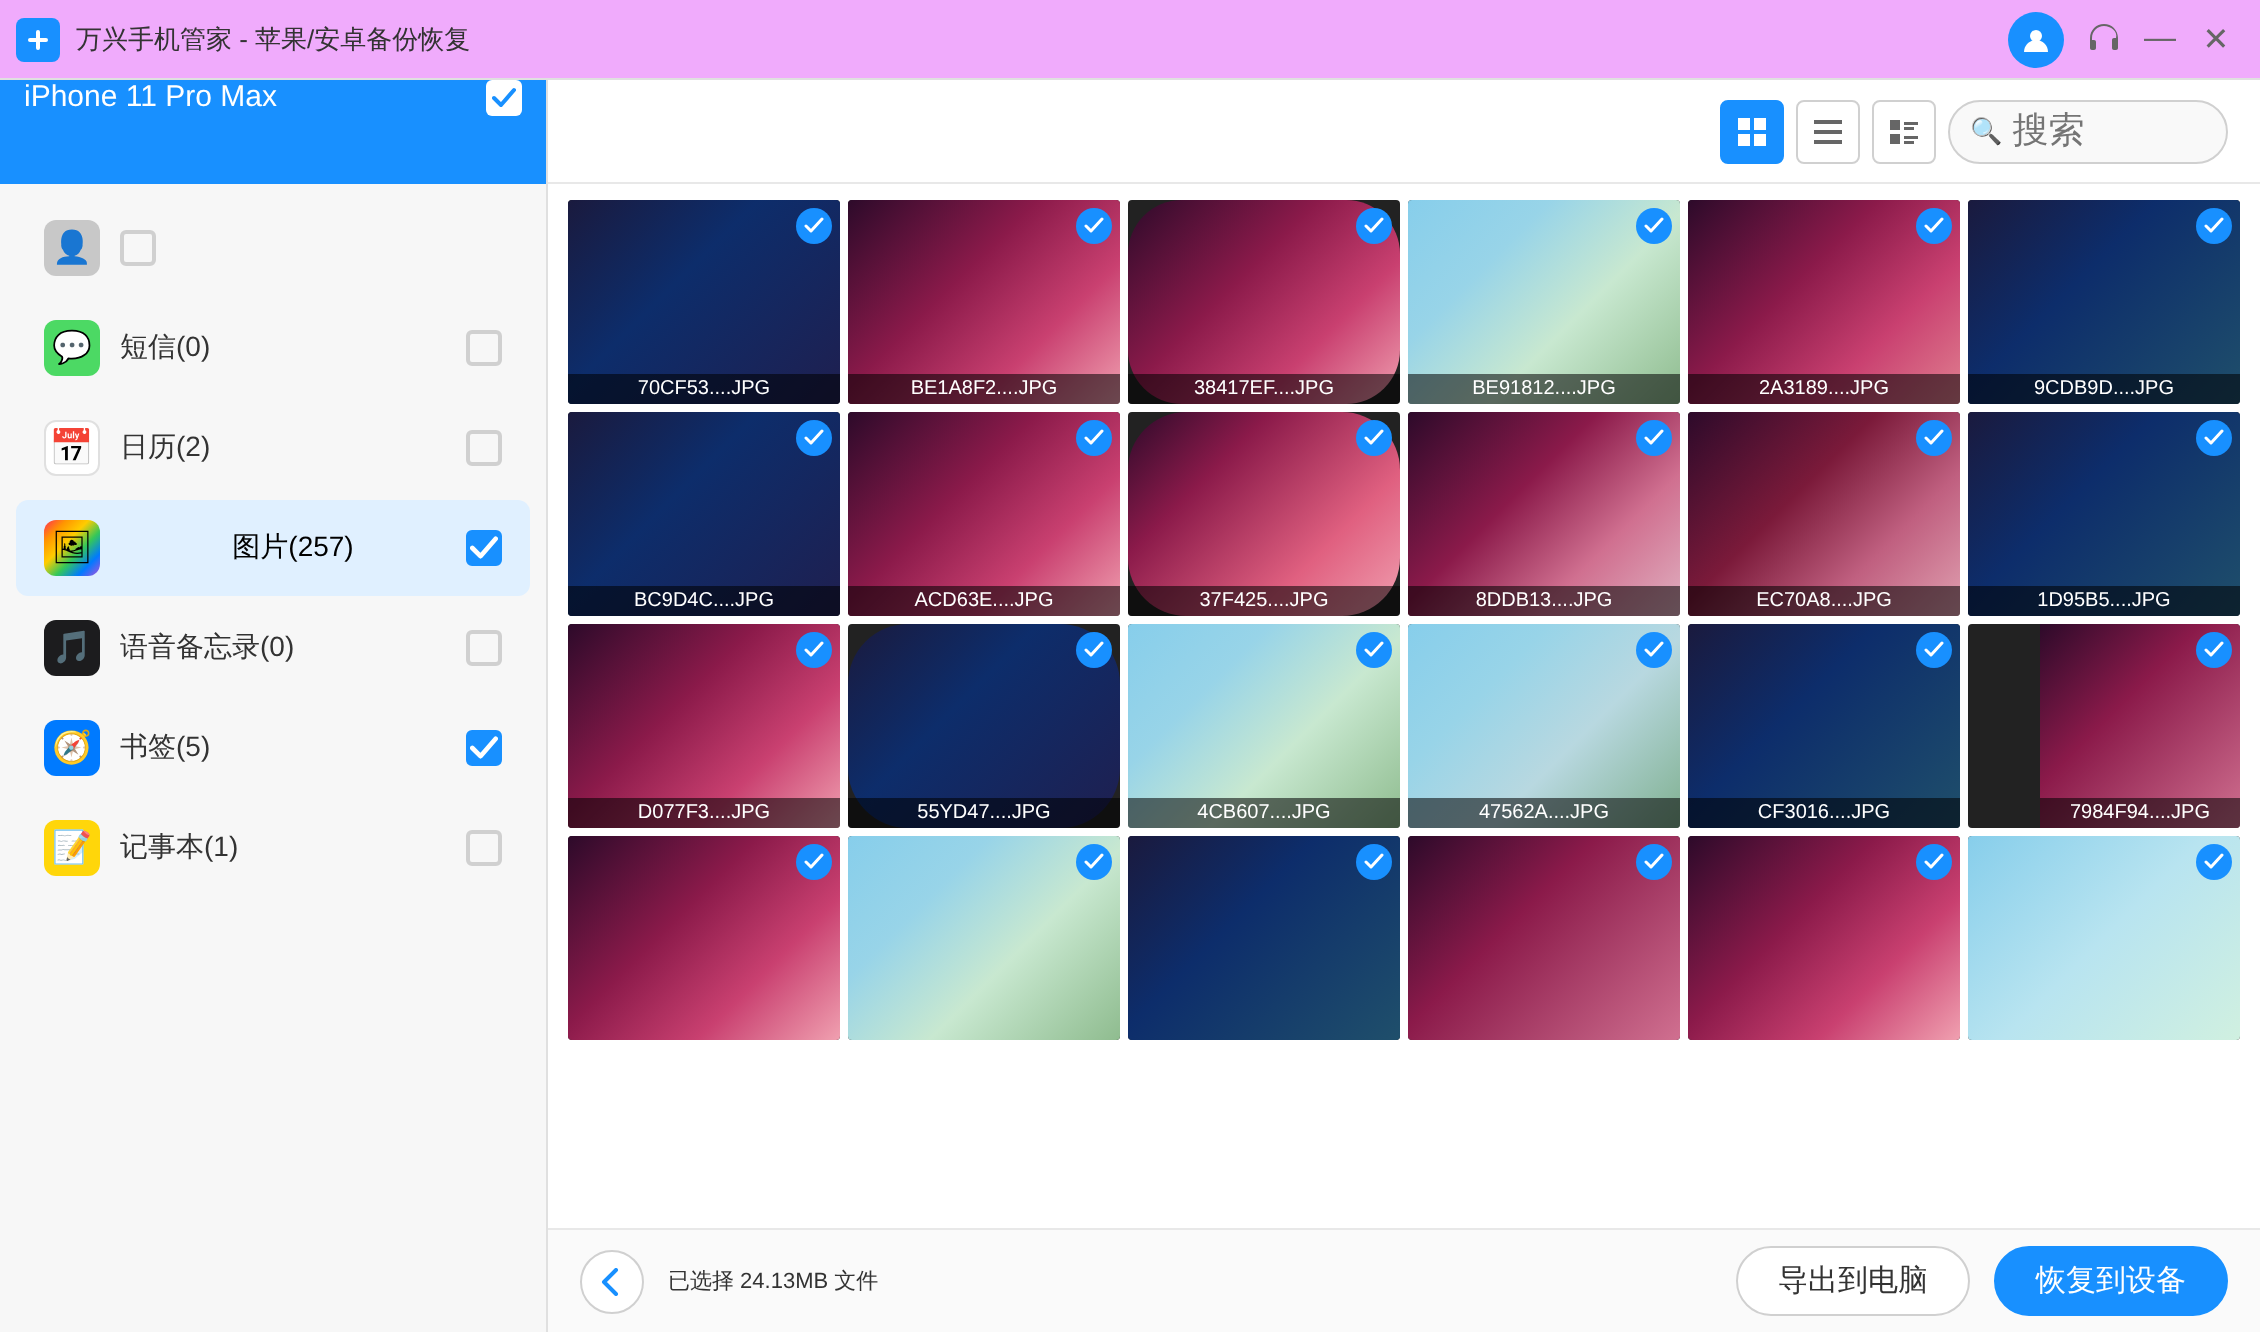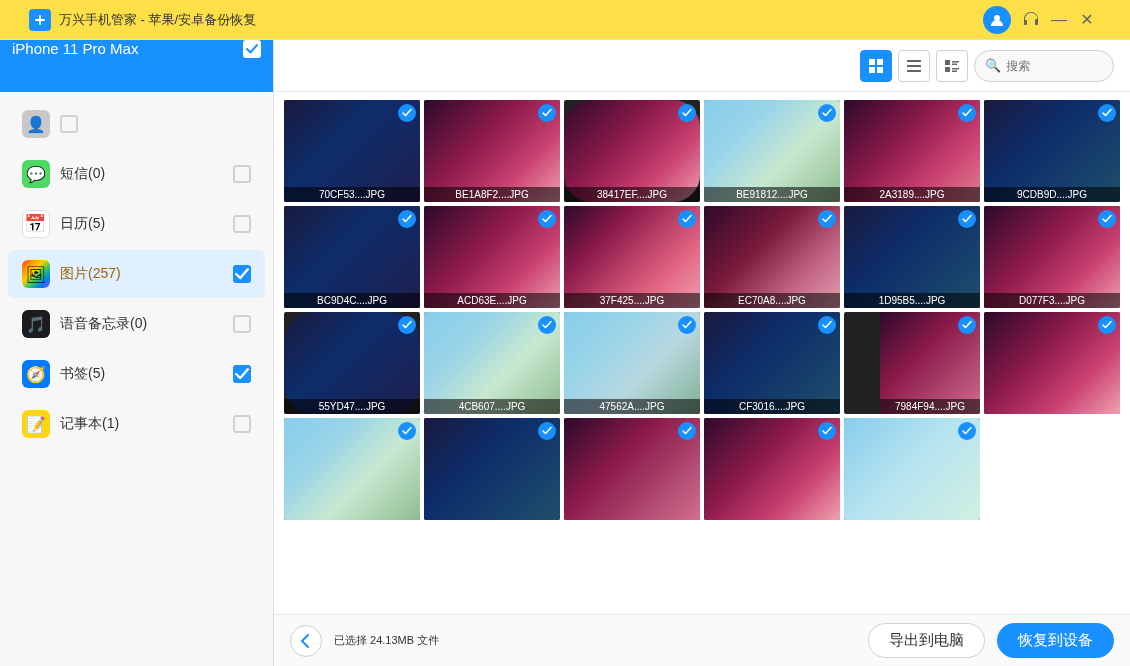--- a/index.html
+++ b/index.html
@@ -1,24 +1,24 @@
 <!DOCTYPE html>
 <html><head>
   <meta charset="utf-8">
   <style>
     * { margin: 0; padding: 0; box-sizing: border-box; }
     body { font-family: 'Microsoft YaHei', 'PingFang SC', sans-serif; width: 1130px; height: 666px; overflow: hidden; background: #f0f0f0; }
 
     
     .titlebar {
       height: 40px;
-      background: #fde047;
+      background: #f0abfc;
       display: flex;
       align-items: center;
-      padding: 0 29px;
+      padding: 0 8px;
       border-bottom: 1px solid #e0e0e0;
       user-select: none;
     }
     .titlebar-logo {
       width: 22px; height: 22px;
       background: #1890ff;
       border-radius: 4px;
       display: flex; align-items: center; justify-content: center;
       margin-right: 8px;
       flex-shrink: 0;
@@ -90,21 +90,21 @@
       margin-right: 10px;
       flex-shrink: 0;
       display: flex; align-items: center; justify-content: center;
       font-size: 16px;
     }
     .sidebar-item-label {
       flex: 1;
       font-size: 14px;
       color: #333;
     }
-    .sidebar-item.active .sidebar-item-label { color: #a16207; font-weight: 500; }
+    .sidebar-item.active .sidebar-item-label { color: #000000; font-weight: 500; text-align: center; }
     .sidebar-item-checkbox {
       width: 18px; height: 18px;
       border: 2px solid #d0d0d0;
       border-radius: 3px;
       display: flex; align-items: center; justify-content: center;
       flex-shrink: 0;
     }
     .sidebar-item-checkbox.checked {
       background: #1890ff;
       border-color: #1890ff;
@@ -147,21 +147,21 @@
       border: 1px solid #d0d0d0;
       border-radius: 16px;
       padding: 0 10px;
       height: 32px;
       width: 140px;
       background: #f9f9f9;
     }
     .search-icon { color: #aaa; font-size: 13px; margin-right: 5px; }
     .search-input {
       border: none; background: transparent; outline: none;
-      font-size: 12px; color: #333; width: 100%;
+      font-size: 18px; color: #333; width: 100%;
     }
 
     
     .image-grid {
       flex: 1;
       overflow-y: auto;
       padding: 8px 10px;
       display: grid;
       grid-template-columns: repeat(6, 1fr);
       gap: 4px;
@@ -207,21 +207,21 @@
 
     
     .img-bg-1 { background: linear-gradient(135deg, #1a1a3e 0%, #0d2d6b 40%, #1f1f4f 100%); }
     .img-bg-2 { background: linear-gradient(135deg, #2d0a2a 0%, #8b1a4a 40%, #c94070 70%, #f0a0b0 100%); }
     .img-bg-3 { background: linear-gradient(135deg, #2d0a2a 0%, #8b1a4a 40%, #c94070 70%, #f0a0b0 100%); border-radius: 27px; }
     .img-bg-4 { background: linear-gradient(135deg, #87ceeb 0%, #98d4e8 30%, #c8e8d0 60%, #8fbc8f 100%); }
     .img-bg-5 { background: linear-gradient(135deg, #2d0a2a 0%, #8b1a4a 40%, #c94070 70%, #e08090 100%); }
     .img-bg-6 { background: linear-gradient(135deg, #1a1a3e 0%, #0d2d6b 40%, #1f4f6b 100%); }
     .img-bg-7 { background: linear-gradient(135deg, #1a1a3e 0%, #0d2d6b 40%, #1f1f4f 100%); }
     .img-bg-8 { background: linear-gradient(135deg, #2d0a2a 0%, #8b1a4a 40%, #c94070 70%, #f0a0b0 100%); }
-    .img-bg-9 { background: linear-gradient(135deg, #2d0a2a 0%, #8b1a4a 30%, #e06080 70%, #f0a0b0 100%); }
+    .img-bg-9 { background: linear-gradient(135deg, #2d0a2a 0%, #8b1a4a 30%, #e06080 70%, #f0a0b0 100%); border-radius: 29px; }
     .img-bg-10 { background: linear-gradient(135deg, #2d0a2a 0%, #8b1a4a 40%, #d07090 70%, #e0b0c0 100%); }
     .img-bg-11 { background: linear-gradient(135deg, #2d0a2a 0%, #7b1a3a 40%, #c06080 70%, #e0a0b0 100%); }
     .img-bg-12 { background: linear-gradient(135deg, #1a1a3e 0%, #0d2d6b 40%, #1f4f6b 100%); }
     .img-bg-13 { background: linear-gradient(135deg, #2d0a2a 0%, #8b1a4a 40%, #c94070 70%, #f0a0b0 100%); }
     .img-bg-14 { background: linear-gradient(135deg, #1a1a3e 0%, #0d2d6b 40%, #1f1f4f 100%); border-radius: 30px; }
     .img-bg-15 { background: linear-gradient(135deg, #87ceeb 0%, #98d4e8 30%, #c8e8d0 60%, #8fbc8f 100%); }
     .img-bg-16 { background: linear-gradient(135deg, #87ceeb 0%, #98d4e8 30%, #b8d8e0 60%, #80b090 100%); }
     .img-bg-17 { background: linear-gradient(135deg, #1a1a3e 0%, #0d2d6b 40%, #1f4f6b 100%); }
     .img-bg-18 { background: linear-gradient(135deg, #2d0a2a 0%, #8b1a4a 40%, #d07090 100%); margin-left: 36px; }
     .img-bg-19 { background: linear-gradient(135deg, #2d0a2a 0%, #8b1a4a 40%, #c94070 70%, #f0a0b0 100%); }
@@ -336,21 +336,21 @@
 
       <div class="sidebar-item">
         <div class="sidebar-item-icon" style="background:#4cd964;border-radius:6px">💬</div>
         <span class="sidebar-item-label">短信(0)</span>
         <div class="sidebar-item-checkbox">
         </div>
       </div>
 
       <div class="sidebar-item">
         <div class="sidebar-item-icon" style="background:#fff;border:1px solid #e0e0e0;border-radius:6px;font-size:18px">📅</div>
-        <span class="sidebar-item-label">日历(5)</span>
+        <span class="sidebar-item-label">日历(2)</span>
         <div class="sidebar-item-checkbox">
         </div>
       </div>
 
       <div class="sidebar-item active">
         <div class="sidebar-item-icon" style="background:linear-gradient(135deg,#ff2d55,#ff9500,#ffcc00,#34c759,#007aff,#af52de);border-radius:6px">🖼</div>
         <span class="sidebar-item-label">图片(257)</span>
         <div class="sidebar-item-checkbox checked">
           <svg viewBox="0 0 12 12" fill="none">
               <polyline points="1,6 4.5,9.5 11,2" stroke="#fff" stroke-width="2" stroke-linecap="round" stroke-linejoin="round"></polyline>
@@ -504,20 +504,30 @@
     <div class="image-item-inner img-bg-9">
       <div class="image-check">
         <svg viewBox="0 0 10 10" fill="none">
                 <polyline points="1,5 3.5,7.5 9,1.5" stroke="white" stroke-width="1.5" stroke-linecap="round" stroke-linejoin="round"></polyline>
               </svg>
       </div>
       <div class="image-label">37F425....JPG</div>
     </div>
   </div>
         <div class="image-item">
+    <div class="image-item-inner img-bg-10">
+      <div class="image-check">
+        <svg viewBox="0 0 10 10" fill="none">
+                <polyline points="1,5 3.5,7.5 9,1.5" stroke="white" stroke-width="1.5" stroke-linecap="round" stroke-linejoin="round"></polyline>
+              </svg>
+      </div>
+      <div class="image-label">8DDB13....JPG</div>
+    </div>
+  </div>
+        <div class="image-item">
     <div class="image-item-inner img-bg-11">
       <div class="image-check">
         <svg viewBox="0 0 10 10" fill="none">
                 <polyline points="1,5 3.5,7.5 9,1.5" stroke="white" stroke-width="1.5" stroke-linecap="round" stroke-linejoin="round"></polyline>
               </svg>
       </div>
       <div class="image-label">EC70A8....JPG</div>
     </div>
   </div>
         <div class="image-item">

